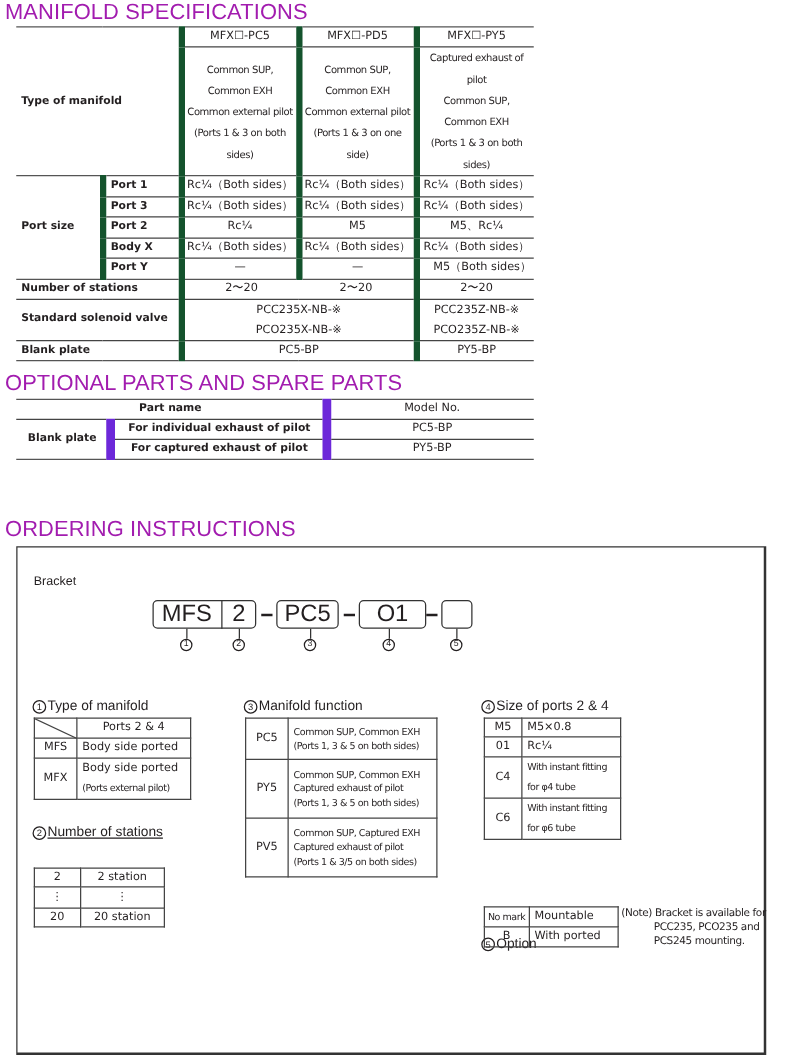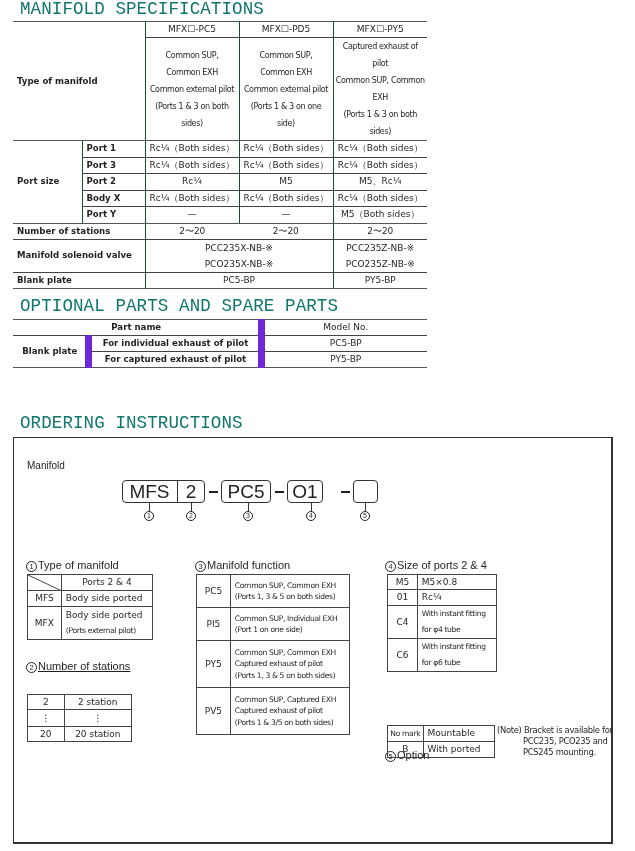--- a/index.html
+++ b/index.html
@@ -1,29 +1,29 @@
 <!DOCTYPE html>
 <html><head>
 <meta charset="utf-8">
 <style>
   * { box-sizing: border-box; margin: 0; padding: 0; }
   html, body { width: 635px; height: 851px; background: #ffffff; overflow: hidden; }
   body { position: relative; font-family: "DejaVu Sans", sans-serif; color: #231f20; }
 
-  .h1 { position: absolute; left: 20px; font-family: Liberation Mono, monospace; font-size: 17.5px; font-weight: normal; letter-spacing: 0.1px; color: #0f766e; white-space: nowrap; }
+  .h1 { position: absolute; left: 4px; font-family: Liberation Sans, sans-serif; font-size: 17.5px; font-weight: normal; letter-spacing: 0.1px; color: #a21caf; white-space: nowrap; }
 
   table { border-collapse: collapse; position: absolute; font-family: "DejaVu Sans", sans-serif; }
   td { font-size: 9px; text-align: center; vertical-align: middle; padding: 0 2px; line-height: 1; }
   .cond { font-size: 8px; letter-spacing: -0.35px; }
   .bold { font-weight: bold; text-align: left; padding-left: 4px; font-size: 8.6px; }
 
   
   #spec { left: 13px; top: 21px; width: 414px; border-top: 1.5px solid #555; border-bottom: 1.5px solid #555; }
   #spec td { border-bottom: 1px solid #444; }
-  #spec .vl { border-left: 1px solid #14532d; }
+  #spec .vl { border-left: 5px solid #14532d; }
 
   
   #opt { left: 13px; top: 319px; width: 414px; border-top: 1.5px solid #555; border-bottom: 1.5px solid #555; }
   #opt td { border-bottom: 1px solid #444; height: 16px; }
   #opt .vl { border-left: 7px solid #6d28d9; }
   #opt .center { text-align: center; }
 
   
   #order-box { position: absolute; left: 13px; top: 437px; width: 600px; height: 407px; border: 1.5px solid #333; border-bottom-width: 2px; border-right-width: 2px; }
   .small-label { position: absolute; font-family: "Liberation Sans", sans-serif; font-size: 10px; color: #231f20; }
@@ -105,32 +105,32 @@
   <tr style="height:16.5px">
     <td class="bold vl">Body X</td>
     <td class="vl">Rc¼（Both sides）</td>
     <td class="vl">Rc¼（Both sides）</td>
     <td class="vl">Rc¼（Both sides）</td>
   </tr>
   <tr style="height:16.5px">
     <td class="bold vl" style="border-bottom:1.5px solid #555;margin-top:24px;">Port Y</td>
     <td class="vl" style="border-bottom:1.5px solid #555;">—</td>
     <td class="vl" style="border-bottom:1.5px solid #555;">—</td>
-    <td class="vl" style="border-bottom:1.5px solid #555;">M5（Both sides）</td>
+    <td class="vl" style="border-bottom:1.5px solid #555;text-align:right;">M5（Both sides）</td>
   </tr>
 
   <tr style="height:16px">
     <td colspan="2" class="bold">Number of stations</td>
     <td class="vl">2〜20</td>
     <td>2〜20</td>
     <td class="vl">2〜20</td>
   </tr>
 
   <tr style="height:33px">
-    <td colspan="2" class="bold">Manifold solenoid valve</td>
+    <td colspan="2" class="bold">Standard solenoid valve</td>
     <td colspan="2" class="vl" style="line-height:16px;">
       <div>PCC235X-NB-※</div>
       <div>PCO235X-NB-※</div>
     </td>
     <td class="vl" style="line-height:16px;">
       <div>PCC235Z-NB-※</div>
       <div>PCO235Z-NB-※</div>
     </td>
   </tr>
 
@@ -163,30 +163,30 @@
   <tr>
     <td class="bold center vl" style="border-bottom:none;">For captured exhaust of pilot</td>
     <td class="vl" style="border-bottom:none;">PY5-BP</td>
   </tr>
 </tbody>
   </table>
 
 <div class="h1" style="top:413px;">ORDERING INSTRUCTIONS</div>
 <div id="order-box"></div>
 
-<div class="small-label" style="left:27px;top:460px;">Manifold</div>
+<div class="small-label" style="left:27px;top:460px;">Bracket</div>
 
 <div class="code-box" style="left:122px;width:83px;"></div>
 <div class="code-box" style="left:122px;width:55px;border:none;background:transparent;">MFS</div>
 <div class="code-split" style="left:177px;"></div>
 <div class="code-box" style="left:177px;width:28px;border:none;background:transparent;">2</div>
 <div class="dash" style="left:209px;"></div>
 <div class="code-box" style="left:221px;width:50px;">PC5</div>
 <div class="dash" style="left:275px;"></div>
-<div class="code-box" style="left:287px;width:36px;">O1</div>
+<div class="code-box" style="left:287px;width:54px;">O1</div>
 <div class="dash" style="left:341px;"></div>
 <div class="code-box" style="left:353px;width:25px;"></div>
 
 <div class="tick" style="left:149px;"></div>
 <div class="tick" style="left:191px;"></div>
 <div class="tick" style="left:248px;"></div>
 <div class="tick" style="left:311px;"></div>
 <div class="tick" style="left:365px;"></div>
 <div class="circ" style="left:144px;">1</div>
 <div class="circ" style="left:186px;">2</div>
@@ -252,27 +252,20 @@
       <col style="width:120px">
     </colgroup>
   <tbody>
       <tr style="height:33px">
     <td>PC5</td>
     <td class="l" style="line-height:11px;">
       <div class="tiny">Common SUP, Common EXH</div>
       <div class="tiny">(Ports 1, 3 &amp; 5 on both sides)</div>
     </td>
   </tr>
-  <tr style="height:33px">
-    <td>PI5</td>
-    <td class="l" style="line-height:11px;">
-      <div class="tiny">Common SUP, Individual EXH</div>
-      <div class="tiny">(Port 1 on one side)</div>
-    </td>
-  </tr>
   <tr style="height:47px">
     <td>PY5</td>
     <td class="l" style="line-height:11.5px;">
       <div class="tiny">Common SUP, Common EXH</div>
       <div class="tiny">Captured exhaust of pilot</div>
       <div class="tiny">(Ports 1, 3 &amp; 5 on both sides)</div>
     </td>
   </tr>
   <tr style="height:47px">
     <td>PV5</td>

